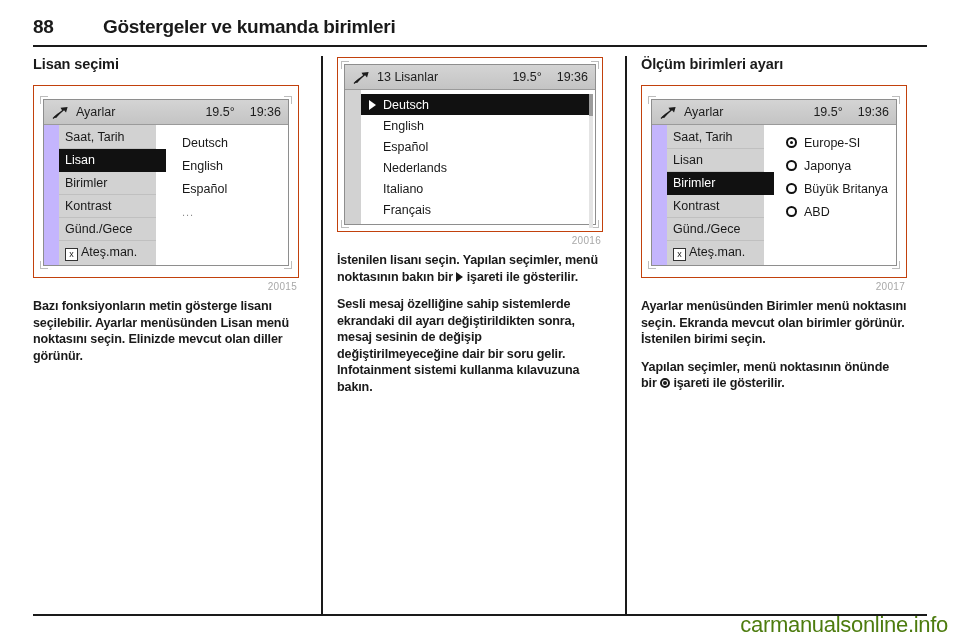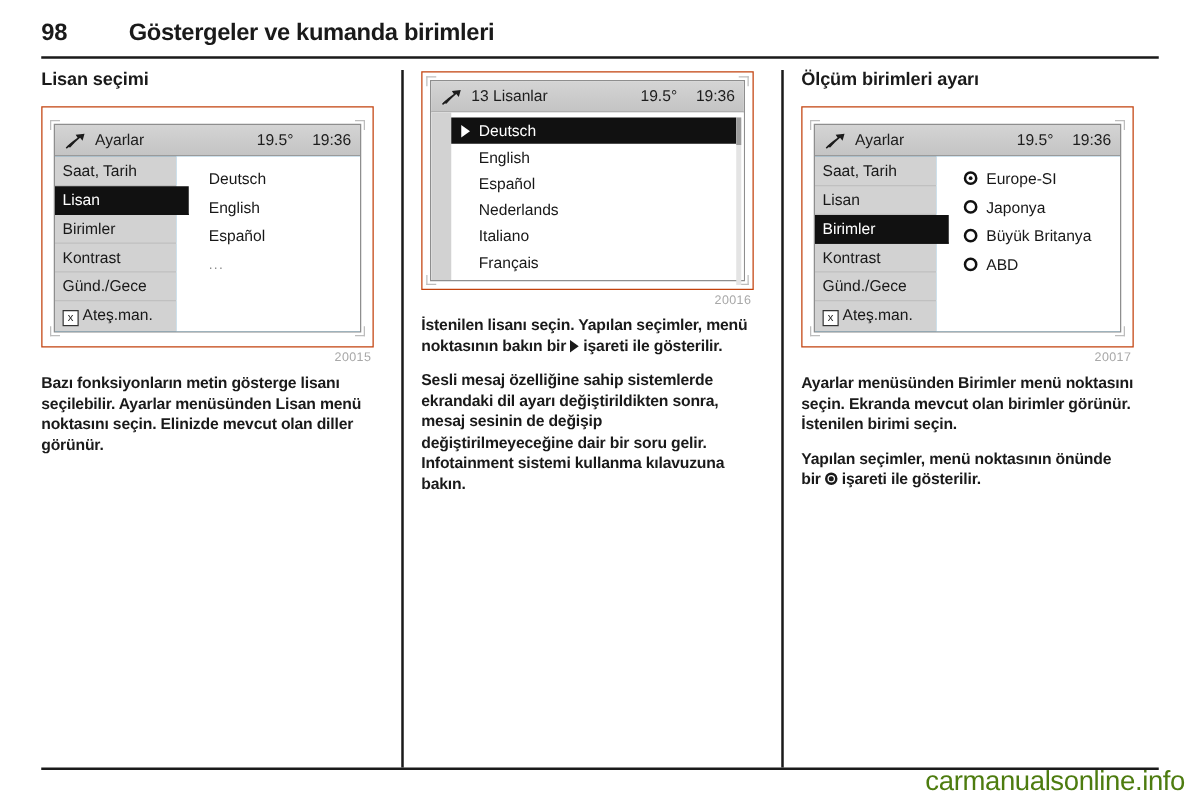--- a/index.html
+++ b/index.html
@@ -145,21 +145,22 @@
   }
   .disp-top-right {
     margin-left: auto;
     display: flex;
     gap: 15px;
     font-size: 12.5px;
     color: #1d1d1d;
   }
   .disp-body {
     display: flex;
-    background: #0369a1;
+    background: #c4b5fd;
+    padding-left: 15px;
   }
   .disp-menu {
     width: 97px;
     flex: none;
     background: #d2d2d2;
     padding: 1px 0 1px 0;
   }
   .menu-item {
     font-size: 12.5px;
     line-height: 14px;
@@ -329,21 +330,21 @@
     right: 12px; bottom: 4px;
     font-size: 22px;
     color: #4d7c0f;
     letter-spacing: -0.3px;
   }
 </style>
 </head>
 <body>
 
 <div class="page-header">
-  <div class="page-num">98</div>
+  <div class="page-num">88</div>
   <div class="page-title">Göstergeler ve kumanda birimleri</div>
   <div class="header-rule"></div>
 </div>
 
 <div class="columns">
 
   <div class="col-divider div-1"></div>
   <div class="col-divider div-2"></div>
 
   <div class="col col-1">

